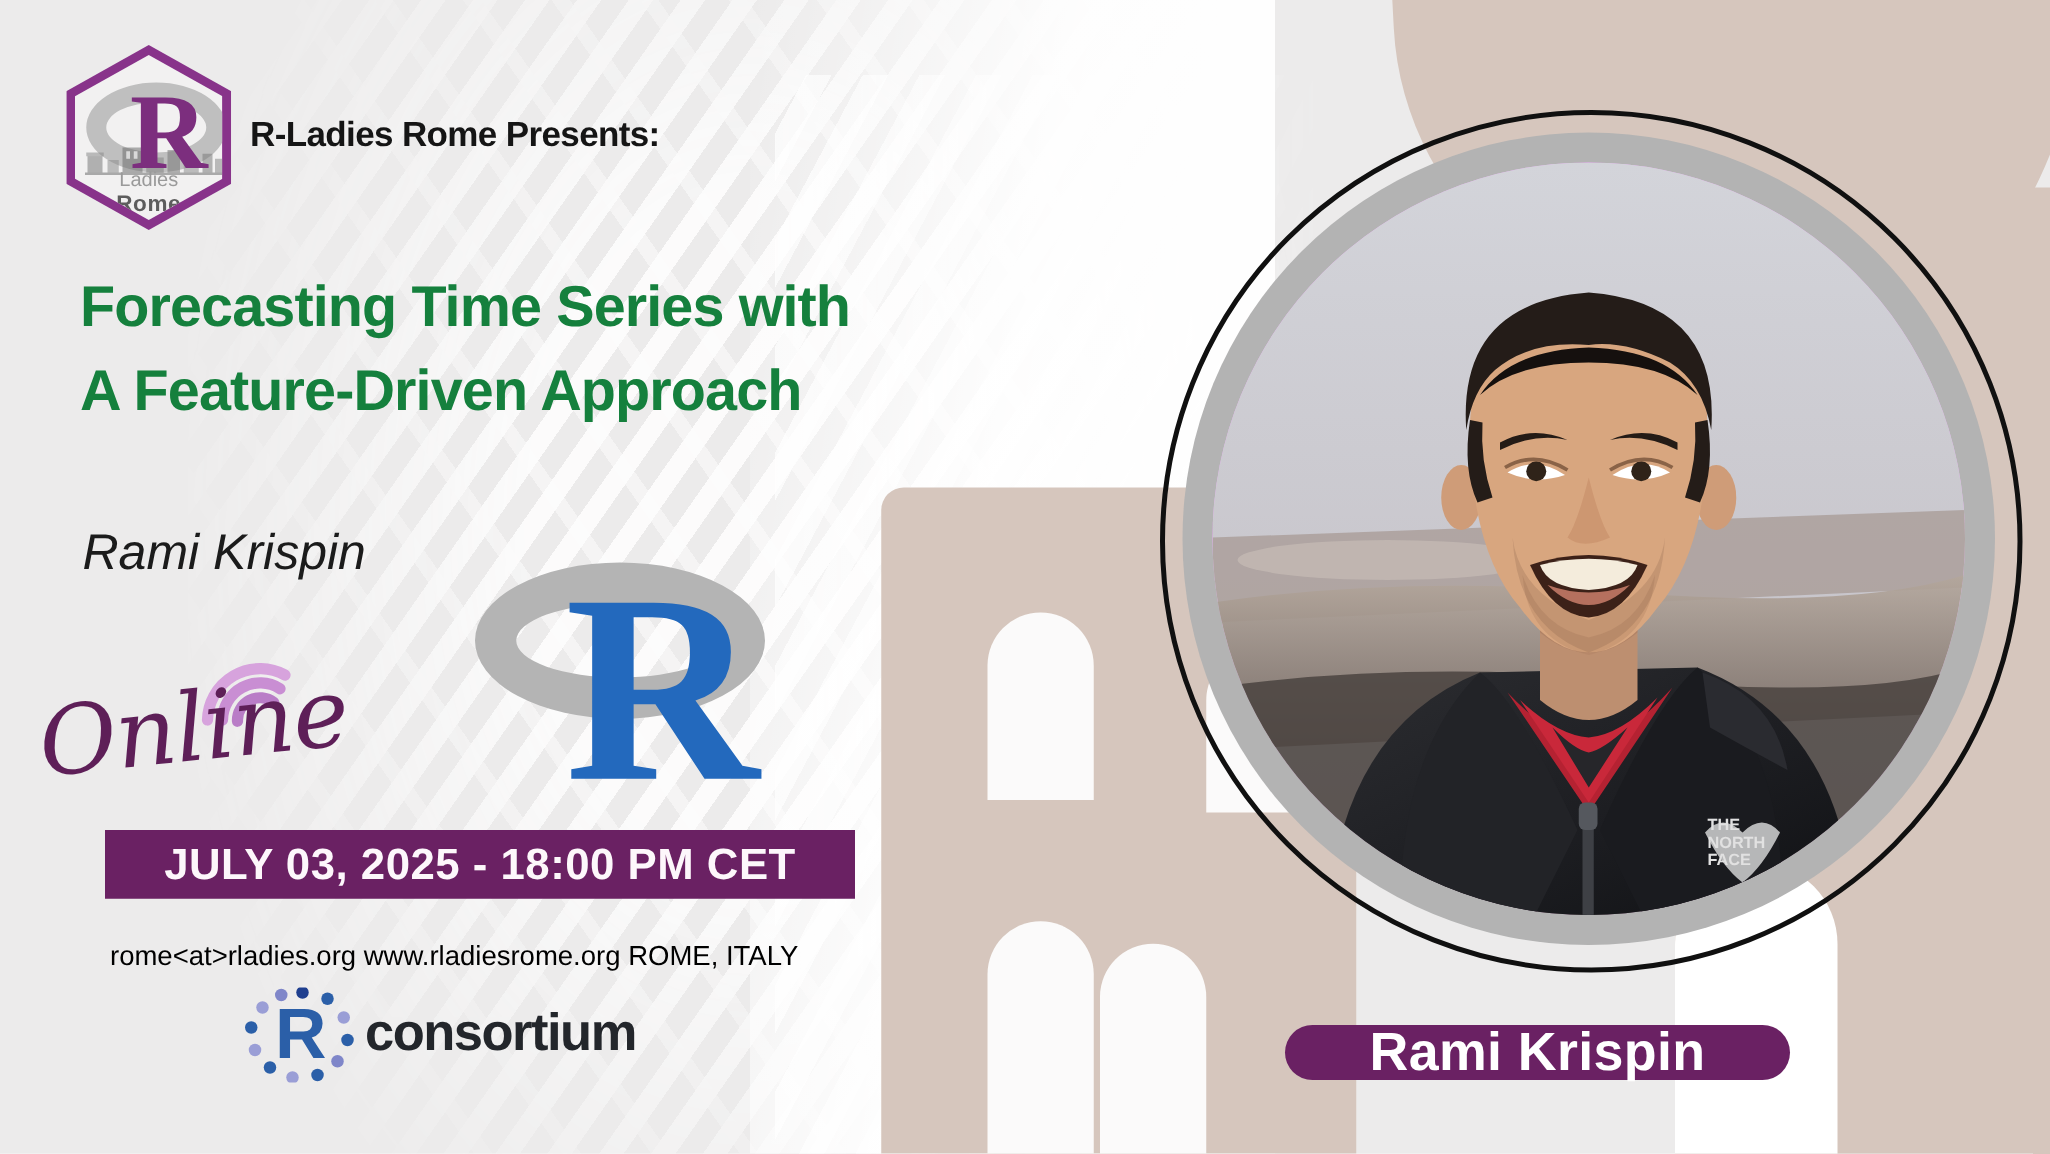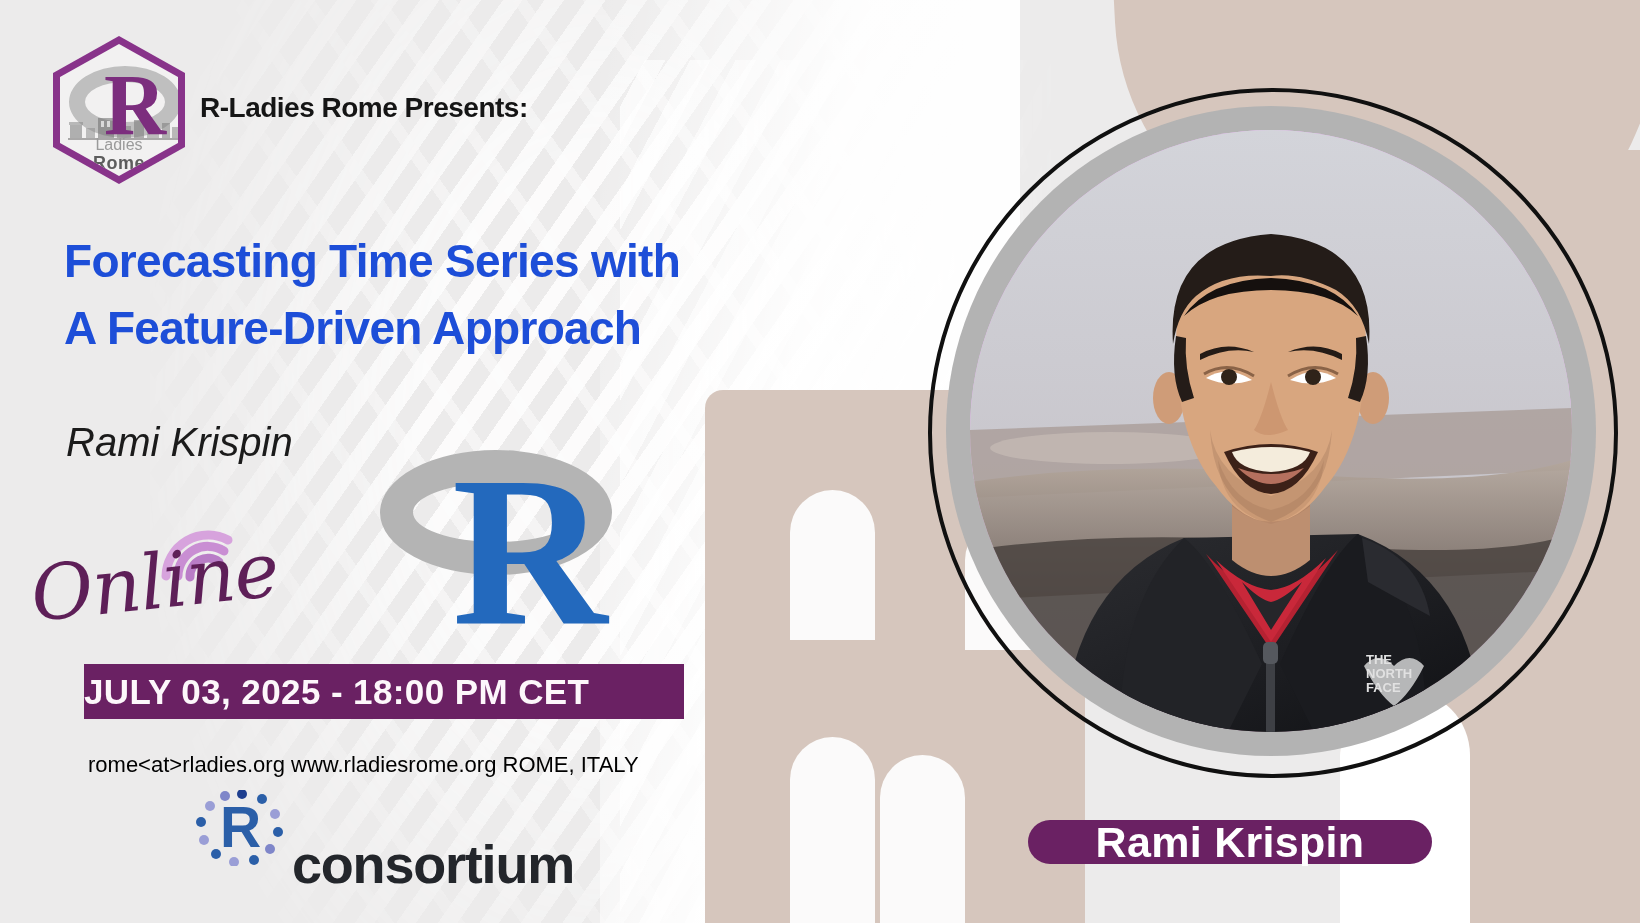--- a/index.html
+++ b/index.html
@@ -144,23 +144,23 @@
     font-family: "Liberation Sans", sans-serif;
   }
 
   
   .presents {
     position: absolute; left: 200px; top: 92px;
     font-size: 28px; font-weight: bold; color: #151515;
     letter-spacing: -.5px;
   }
   .title {
-    position: absolute; left: 64px; top: 228px;
+    position: absolute; left: 64px; top: 212px;
     width: 700px;
-    font-size: 46px; font-weight: bold; color: #1d4ed8;
+    font-size: 46px; font-weight: bold; color: #15803d;
     line-height: 67px;
     letter-spacing: -.7px;
   }
   .title div { white-space: nowrap; }
   .speaker-italic {
     position: absolute; left: 66px; top: 420px;
     font-size: 40px; font-style: italic; color: #1b1b1b;
   }
 
   
@@ -193,21 +193,21 @@
     transform: rotate(-6deg);
     transform-origin: left bottom;
   }
   .wifi { position: absolute; left: 122px; top: -2px; width: 78px; height: 56px; }
 
   
   .date-banner {
     position: absolute; left: 84px; top: 664px;
     width: 600px; height: 55px;
     background: #6a2163;
-    display: flex; align-items: center; justify-content: flex-start;
+    display: flex; align-items: center; justify-content: center;
   }
   .date-banner span {
     color: #fdf7fb; font-size: 35px; font-weight: bold;
     letter-spacing: .4px; white-space: nowrap;
   }
 
   
   .contact {
     position: absolute; left: 88px; top: 752px;
     font-size: 22px; color: #000000; white-space: nowrap;
@@ -217,23 +217,22 @@
   .consortium { position: absolute; left: 196px; top: 790px; width: 380px; height: 76px; }
   .consortium .dots { position: absolute; left: 0; top: 0; width: 92px; height: 76px; }
   .consortium .cr {
     position: absolute; left: 24px; top: 9px;
     font-family: "Liberation Sans", sans-serif;
     font-weight: bold; font-size: 57px; line-height: 57px;
     color: #2b5fa8;
   }
   .consortium .cword {
     position: absolute; left: 96px; top: 12px;
-    font-size: 54px; font-weight: bold; color: #23262b;
+    font-size: 42px; font-weight: bold; color: #23262b;
     letter-spacing: -1.2px;
-    margin-top: 31px;
   }
 
   
   .photo-outline {
     position: absolute; left: 928px; top: 88px;
     width: 690px; height: 690px;
     border-radius: 50%;
     border: 4px solid #101010;
     box-sizing: border-box;
   }

